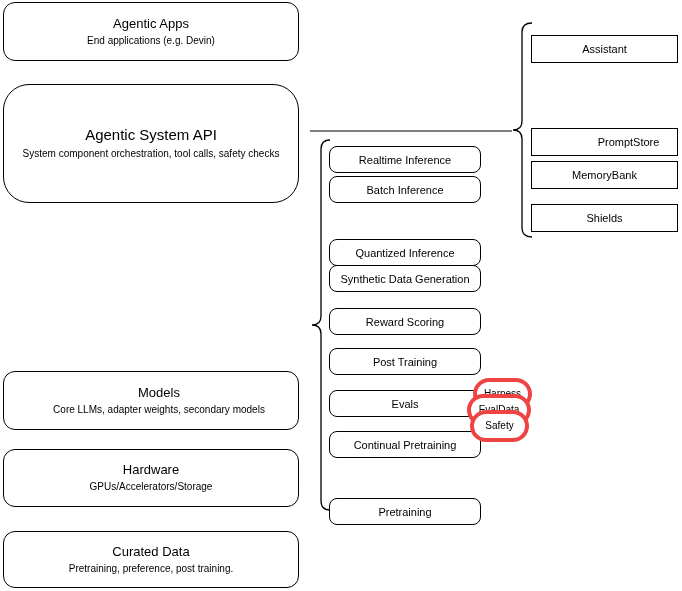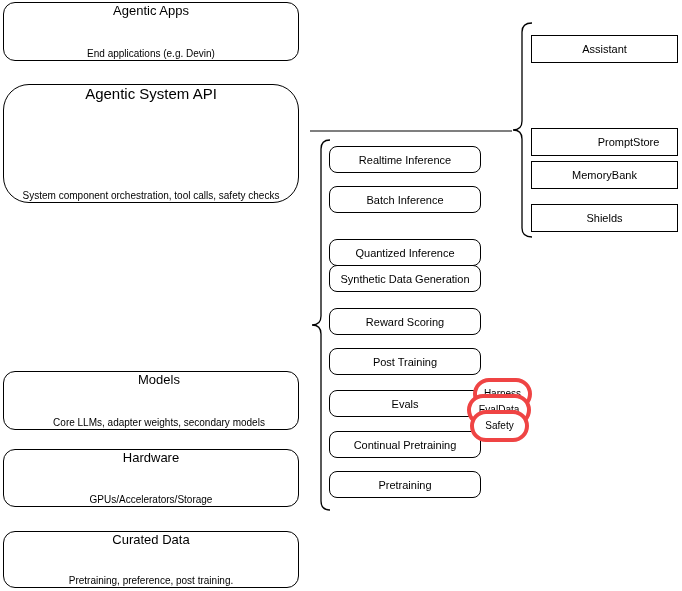--- a/index.html
+++ b/index.html
@@ -16,36 +16,36 @@
     position: absolute;
     border: 1px solid #000000;
     background: #ffffff;
     display: flex;
     flex-direction: column;
     align-items: center;
     justify-content: center;
     text-align: center;
   }
   
-  .lbox { left: 3px; width: 296px; border-radius: 12px; justify-content: space-between; }
+  .lbox { left: 3px; width: 296px; border-radius: 12px; }
   .lbox .t { font-size: 13px; line-height: 1.25; }
   .lbox .s { font-size: 10px; line-height: 1.25; margin-top: 3px; }
   .lbox.big { border-radius: 26px; }
   .lbox.big .t { font-size: 15px; }
   .lb1 { top: 2px;   height: 59px;  }
   .lb2 { top: 84px;  height: 119px; }
   .lb3 { top: 225px; height: 118px; }
   .lb4 { top: 371px; height: 59px; padding-left: 16px;  }
   .lb5 { top: 449px; height: 58px;  }
   .lb6 { top: 531px; height: 57px;  }
   
   .mbox { left: 329px; width: 152px; height: 27px; border-radius: 8px; font-size: 11px; white-space: nowrap; }
-  .mb1 { top: 146px; } .mb2 { top: 186px; } .mb3 { top: 239px; }
+  .mb1 { top: 146px; } .mb2 { top: 176px; } .mb3 { top: 239px; }
   .mb4 { top: 265px; } .mb5 { top: 308px; } .mb6 { top: 348px; text-align: right; }
-  .mb7 { top: 390px; } .mb8 { top: 431px; } .mb9 { top: 471px; }
+  .mb7 { top: 390px; } .mb8 { top: 431px; } .mb9 { top: 498px; }
   
   .rbox { left: 531px; width: 147px; height: 28px; border-radius: 0; font-size: 11px; white-space: nowrap; }
   .rb1 { top: 35px; } .rb2 { top: 76px; } .rb3 { top: 128px; padding-left: 48px; }
   .rb4 { top: 161px; } .rb5 { top: 204px; }
   
   .pill {
     position: absolute;
     border: 4px solid #ef4444;
     background: #ffffff;
     border-radius: 999px;

